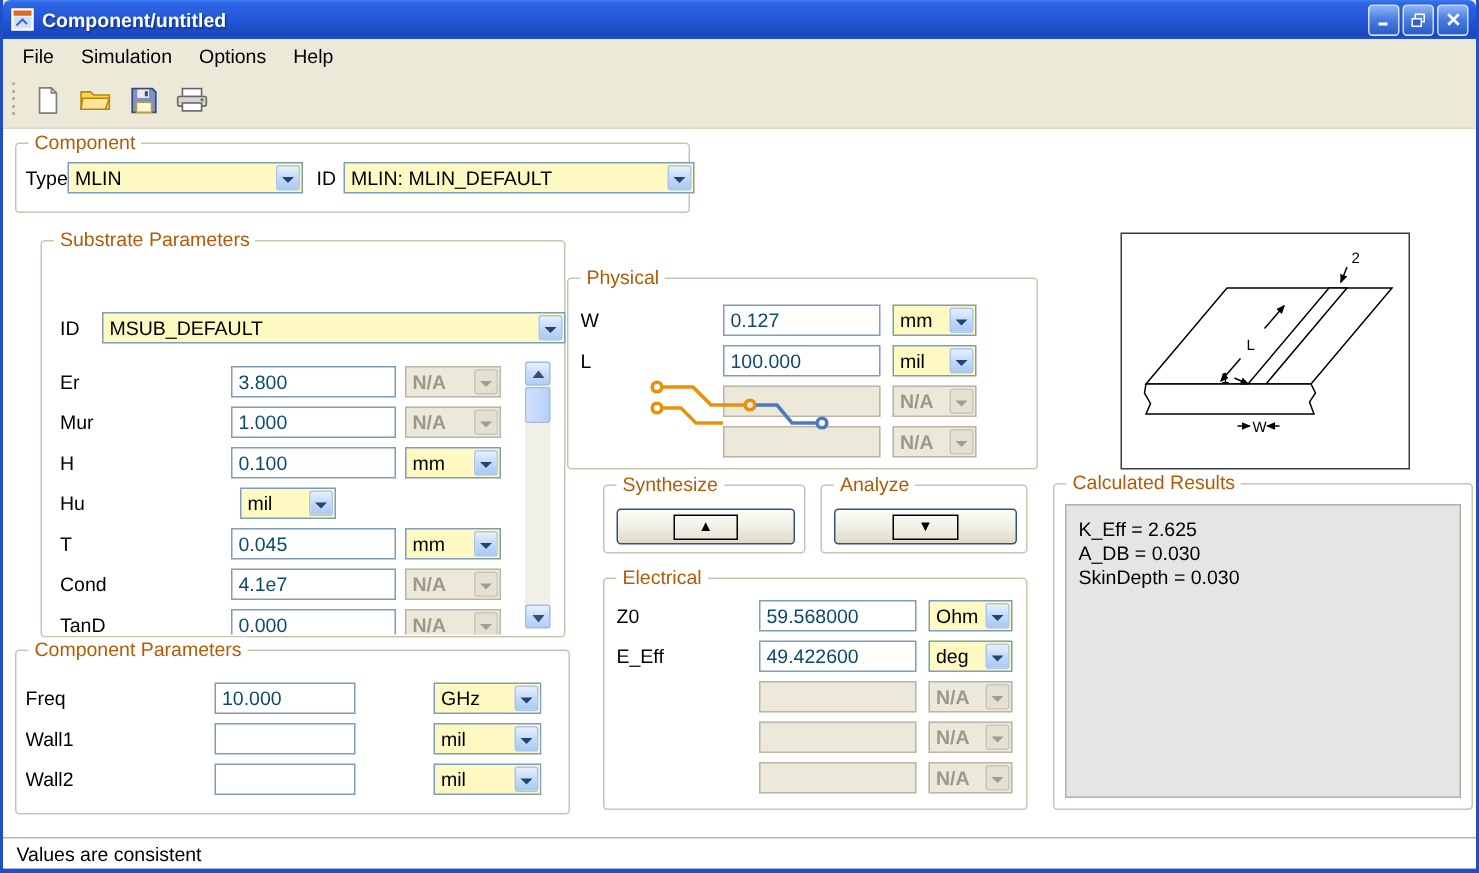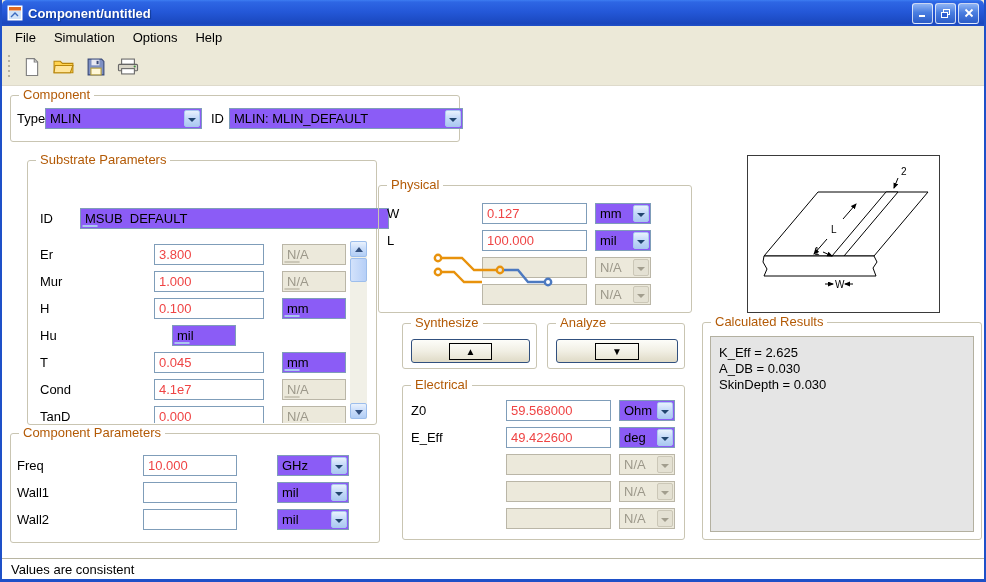--- a/index.html
+++ b/index.html
@@ -53,50 +53,50 @@
   .group { position:absolute; border:1px solid #C9C5B2; border-radius:3px; }
   .group-title {
     position:absolute; top:-9px; left:8px; background:#fff; padding:0 4px;
     font-size:13px; color:#B35A06; white-space:nowrap;
   }
   .p-abs { position:absolute; font-size:13px; white-space:nowrap; }
 
   
   .xp-input {
     height:21px; border:1px solid #7F9DB9; background:#fff;
-    font-family:"Liberation Sans", sans-serif; font-size:13px; padding:0 4px; color:#ef4444;
+    font-family:"Liberation Sans", sans-serif; font-size:13px; padding:0 4px; color:#0c4a6e;
   }
   .xp-input.off { background:#ECE9DB; border-color:#BAB6A7; }
   .combo {
-    height:21px; border:1px solid #7F9DB9; background:#8b5cf6;
+    height:21px; border:1px solid #7F9DB9; background:#fef9c3;
     display:flex; align-items:stretch; overflow:hidden;
   }
   .combo-text { flex:1; font-size:13px; padding:2px 4px; white-space:nowrap; overflow:hidden; }
   .combo-btn {
     width:16px; margin:1px; border-radius:2px; flex:none; position:relative;
     background:linear-gradient(180deg,#E8F1FD 0%,#C6DBF9 45%,#ABC9F1 100%);
     border:1px solid #A9C7EF;
   }
   .combo-btn::after { content:""; position:absolute; left:3px; top:7px;
     border-left:4px solid transparent; border-right:4px solid transparent; border-top:4px solid #21456F; }
   .combo.off { background:#ECE9DB; border-color:#BAB6A7; }
-  .combo.off .combo-text { color:#9C988A; }
+  .combo.off .combo-text { color:#9C988A;font-weight:bold; }
   .combo.off .combo-btn { background:#E4E1D3; border-color:#CBC7B7; }
   .combo.off .combo-btn::after { border-top-color:#A29E8E; }
 
   
   .rows { position:absolute; overflow:hidden; }
   .param-row { display:flex; align-items:center; height:27px; }
   .p-label { font-size:13px; white-space:nowrap; }
   .g-substrate .p-label { width:114px; }
   .g-substrate .xp-input { width:110px; }
-  .g-substrate .combo { width:64px; margin-left:18px;flex-direction:column; }
+  .g-substrate .combo { width:64px; margin-left:6px; }
   .g-compparam .p-label { width:126px; }
   .g-compparam .xp-input { width:94px; }
-  .g-compparam .combo { width:72px; margin-left:40px; }
+  .g-compparam .combo { width:72px; margin-left:52px; }
   .g-phys .p-label { width:95px; }
   .g-phys .xp-input { width:105px; }
   .g-phys .combo { width:56px; margin-left:8px; }
 
   
   .vscroll { position:absolute; width:17px; background:#F1F0E7; }
   .sb-btn { position:absolute; left:0; right:0; height:16px; border-radius:2px;
     background:linear-gradient(180deg,#EAF2FD 0%,#CBDEFA 45%,#B2CEF5 100%); border:1px solid #9DBEEC; }
   .sb-btn.up { top:0; } .sb-btn.down { bottom:0; }
   .sb-btn::after { content:""; position:absolute; left:4px; }

